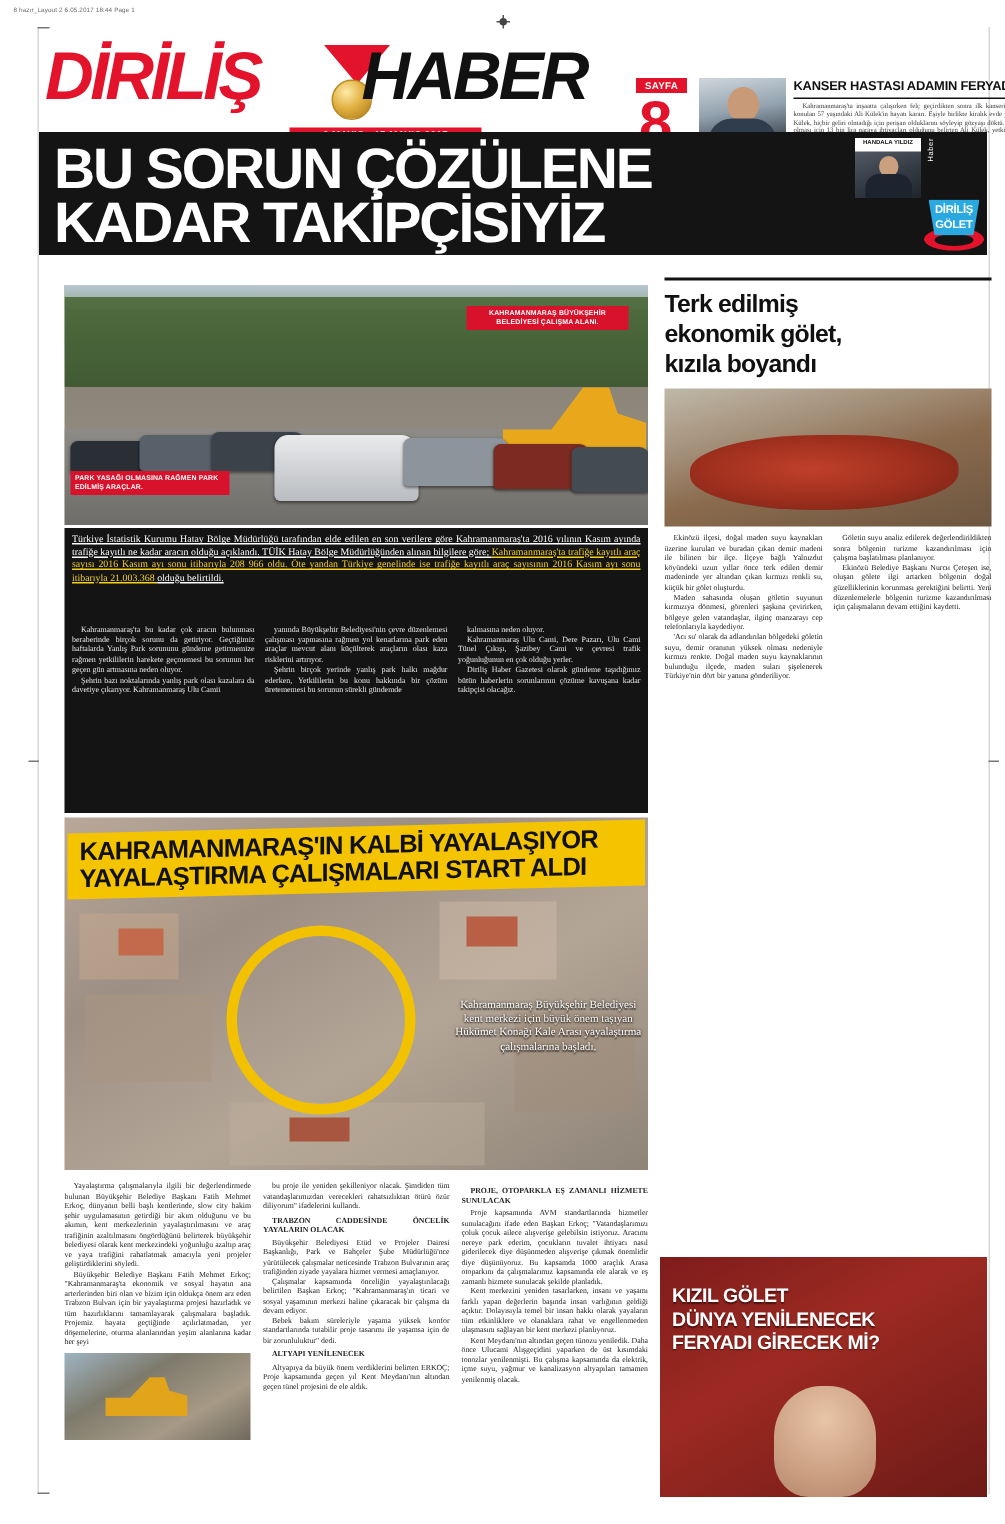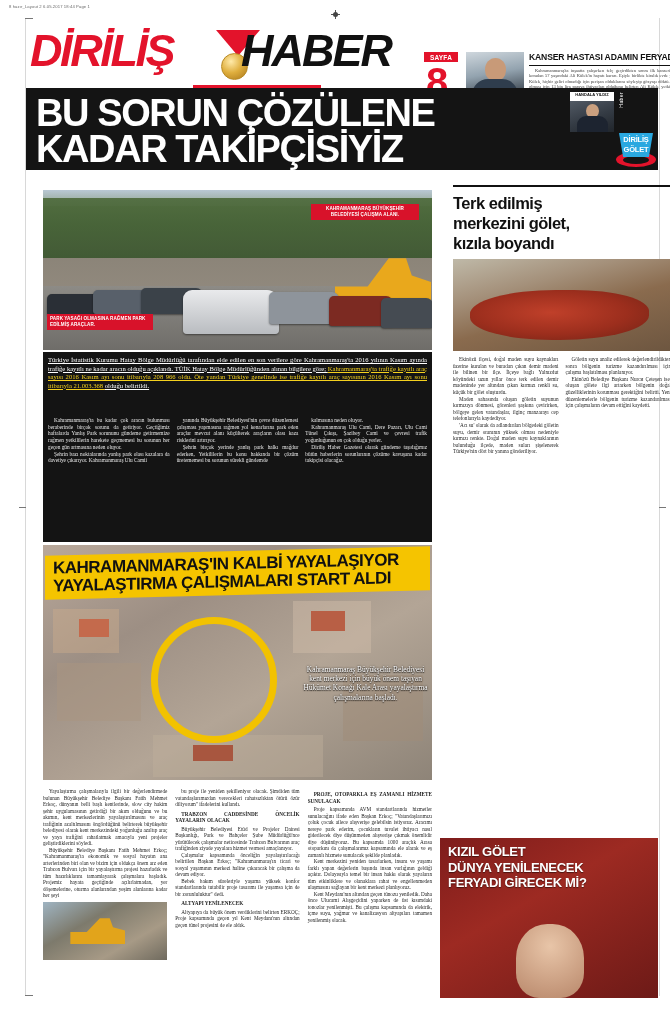--- a/index.html
+++ b/index.html
@@ -251,21 +251,21 @@
   }
   .mini-photo {
     width:100%; height:58px; margin:3px 0 3px;
     background:linear-gradient(150deg,#9fb4c2 0%,#7d7a6c 35%,#a79a86 70%,#6f6a5e 100%);
     position:relative; overflow:hidden;
   }
   .mp-dig { position:absolute; left:22%; top:26%; width:44%; height:48%;
             background:#e2a41b; clip-path:polygon(0 55%,30% 55%,54% 6%,72% 6%,78% 38%,100% 50%,100% 100%,0 100%); }
 
   
-  .right-col { position:absolute; left:453px; top:185px; width:218px; }
+  .right-col { position:absolute; left:443px; top:185px; width:218px; }
   .rc-rule { width:100%; height:2px; background:#111; }
   .rc-title {
     font-family:"Liberation Sans", sans-serif; font-weight:bold;
     font-size:16.5px; line-height:20px; color:#111;
     letter-spacing:-.5px; margin-top:6px;
   }
   .rc-sub {
     margin-top:6px; font-family:"Liberation Serif", serif; font-weight:bold;
     font-size:7px; line-height:10.2px; color:#111;
     text-decoration:underline;
@@ -284,21 +284,21 @@
   .rc-body p {
     font-size:5.2px; line-height:6.6px; color:#232323; text-align:justify;
     text-indent:6px; font-family:"Liberation Serif", serif;
   }
   .kizil-box {
     position:absolute; left:440px; top:838px; width:218px; height:160px;
     background:linear-gradient(150deg,#7e1c1b 0%,#9d2a22 40%,#6d1a17 100%);
     overflow:hidden;
   }
   .kizil-title {
-    position:absolute; left:8px; top:6px; width:202px;
+    position:absolute; left:8px; top:18px; width:202px;
     font-family:"Liberation Sans", sans-serif; font-weight:bold;
     font-size:13px; line-height:15.5px; color:#fff;
     letter-spacing:-.3px; text-shadow:0 1px 1px rgba(0,0,0,.5);
   }
   .kizil-hand {
     position:absolute; left:76px; top:86px; width:68px; height:74px;
     background:radial-gradient(circle at 50% 30%, #e8c5a8, #b8876a);
     border-radius:46% 46% 34% 34%;
   }
 </style>
@@ -445,21 +445,21 @@
     <p>Proje kapsamında AVM standartlarında hizmetler sunulacağını ifade eden Başkan Erkoç; "Vatandaşlarımızı çoluk çocuk ailece alışverişe gelebilsin istiyoruz. Aracımı nereye park ederim, çocukların tuvalet ihtiyacı nasıl giderilecek diye düşünmeden alışverişe çıkmak önemlidir diye düşünüyoruz. Bu kapsamda 1000 araçlık Arasa otoparkını da çalışmalarımız kapsamında ele alarak ve eş zamanlı hizmete sunulacak şekilde planladık.</p>
     <p>Kent merkezini yeniden tasarlarken, insanı ve yaşamı farklı yapan değerlerin başında insan varlığının geldiği açıktır. Dolayısıyla temel bir insan hakkı olarak yayaların tüm etkinliklere ve olanaklara rahat ve engellenmeden ulaşmasını sağlayan bir kent merkezi planlıyoruz.</p>
     <p>Kent Meydanı'nın altından geçen tünozu yeniledik. Daha önce Ulucami Alışgeçidini yaparken de üst kısımdaki tonozlar yenilenmişti. Bu çalışma kapsamında da elektrik, içme suyu, yağmur ve kanalizasyon altyapıları tamamen yenilenmiş olacak.</p>
   </div>
 </div>
 
 <div class="right-col">
   <div class="rc-rule"></div>
   <div class="rc-title">
     <span>Terk edilmiş</span><br>
-    <span>merkezini gölet,</span><br>
+    <span>ekonomik gölet,</span><br>
     <span>kızıla boyandı</span>
   </div>
 
   <div class="photo-lake">
     <div class="lake-water"></div>
   </div>
 
   <div class="rc-body">
     <div class="rcol">
       <p>Ekinözü ilçesi, doğal maden suyu kaynakları üzerine kurulan ve buradan çıkan demir madeni ile bilinen bir ilçe. İlçeye bağlı Yalnızdut köyündeki uzun yıllar önce terk edilen demir madeninde yer altından çıkan kırmızı renkli su, küçük bir gölet oluşturdu.</p>

